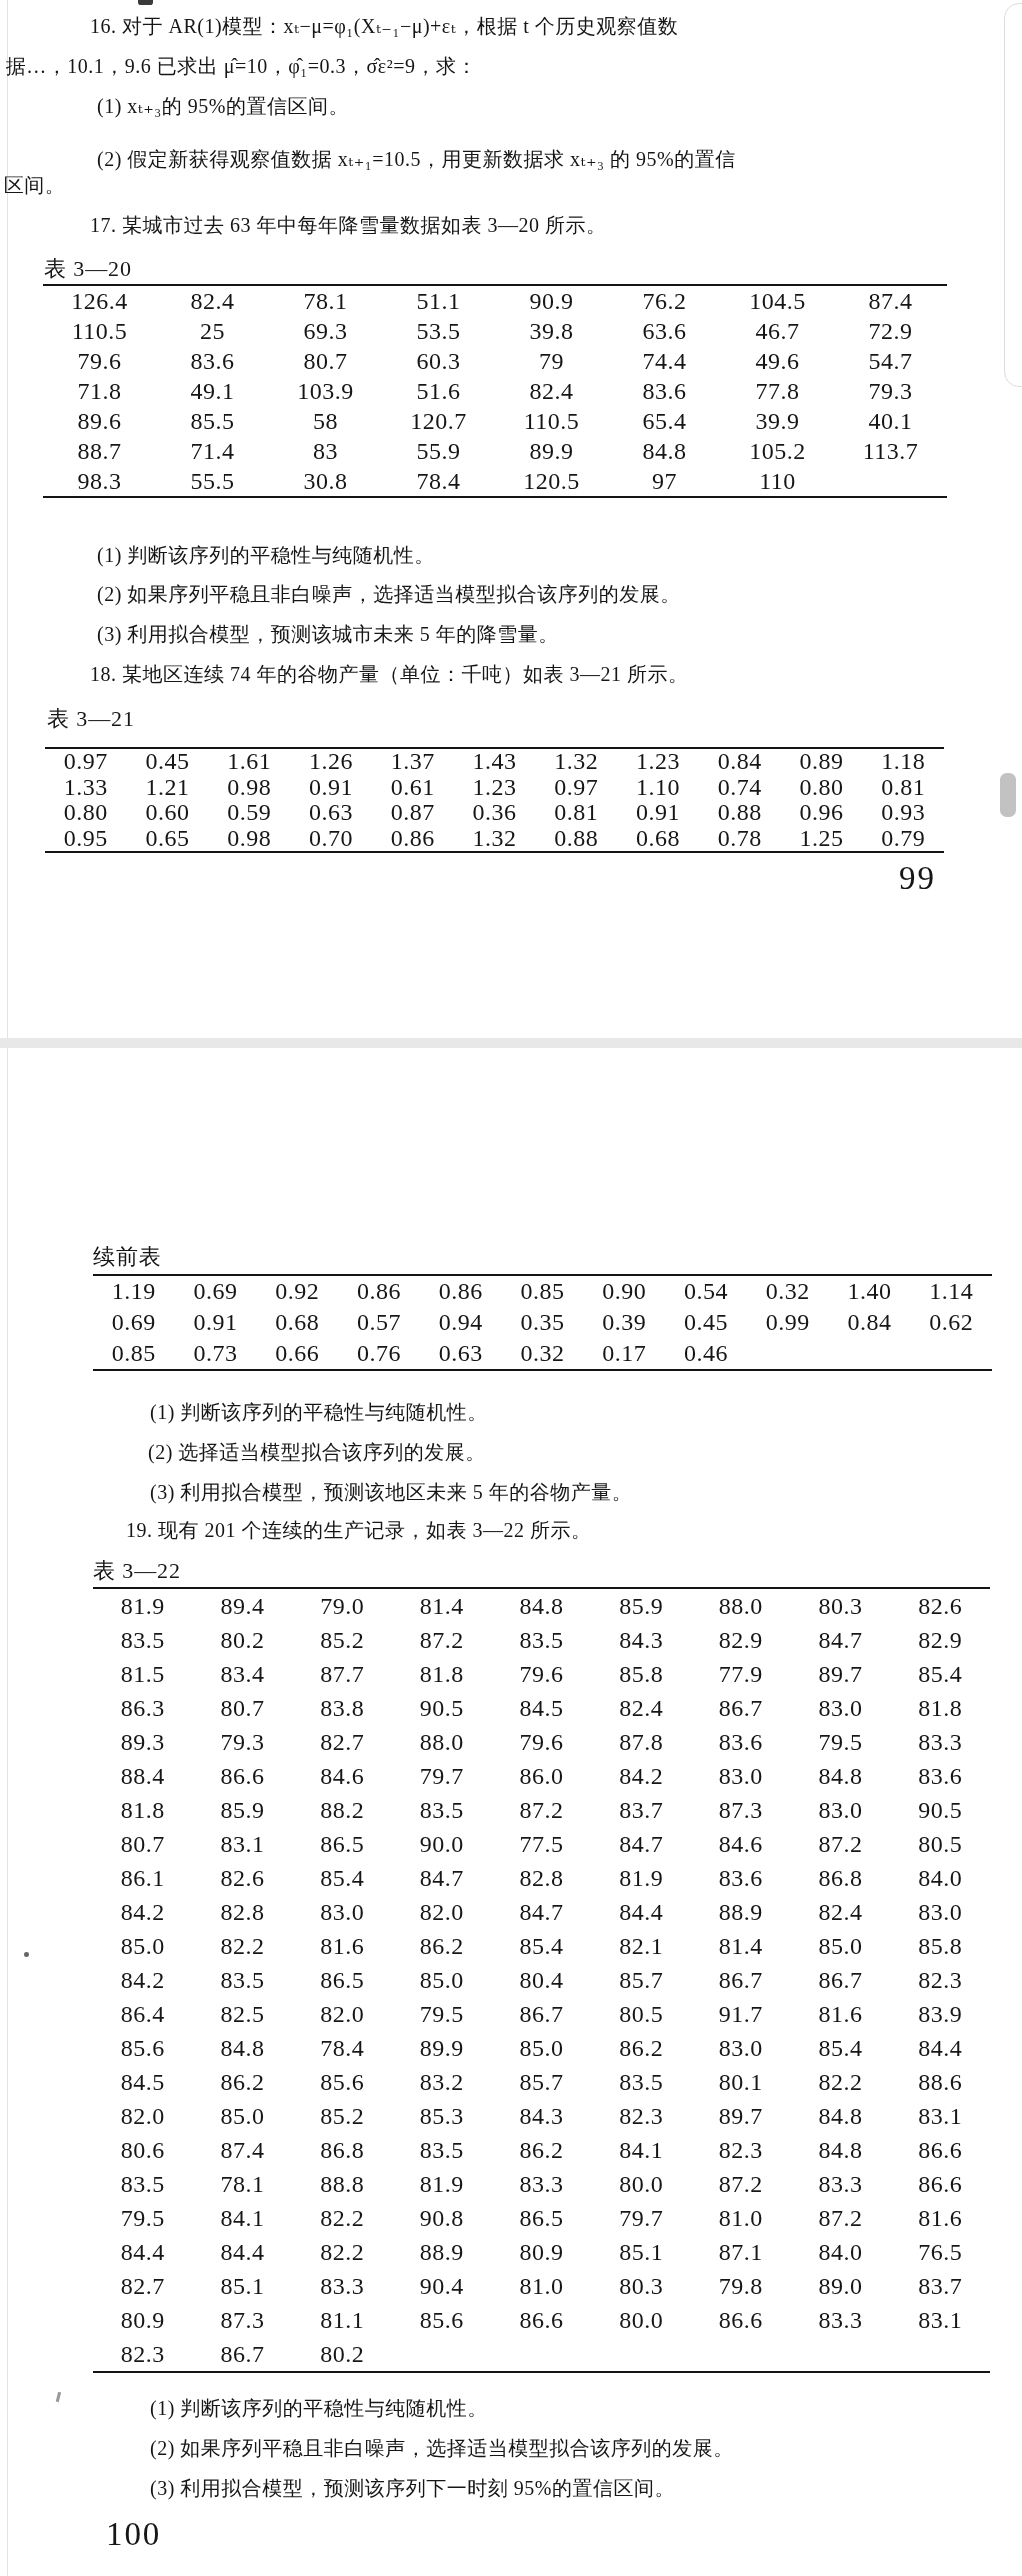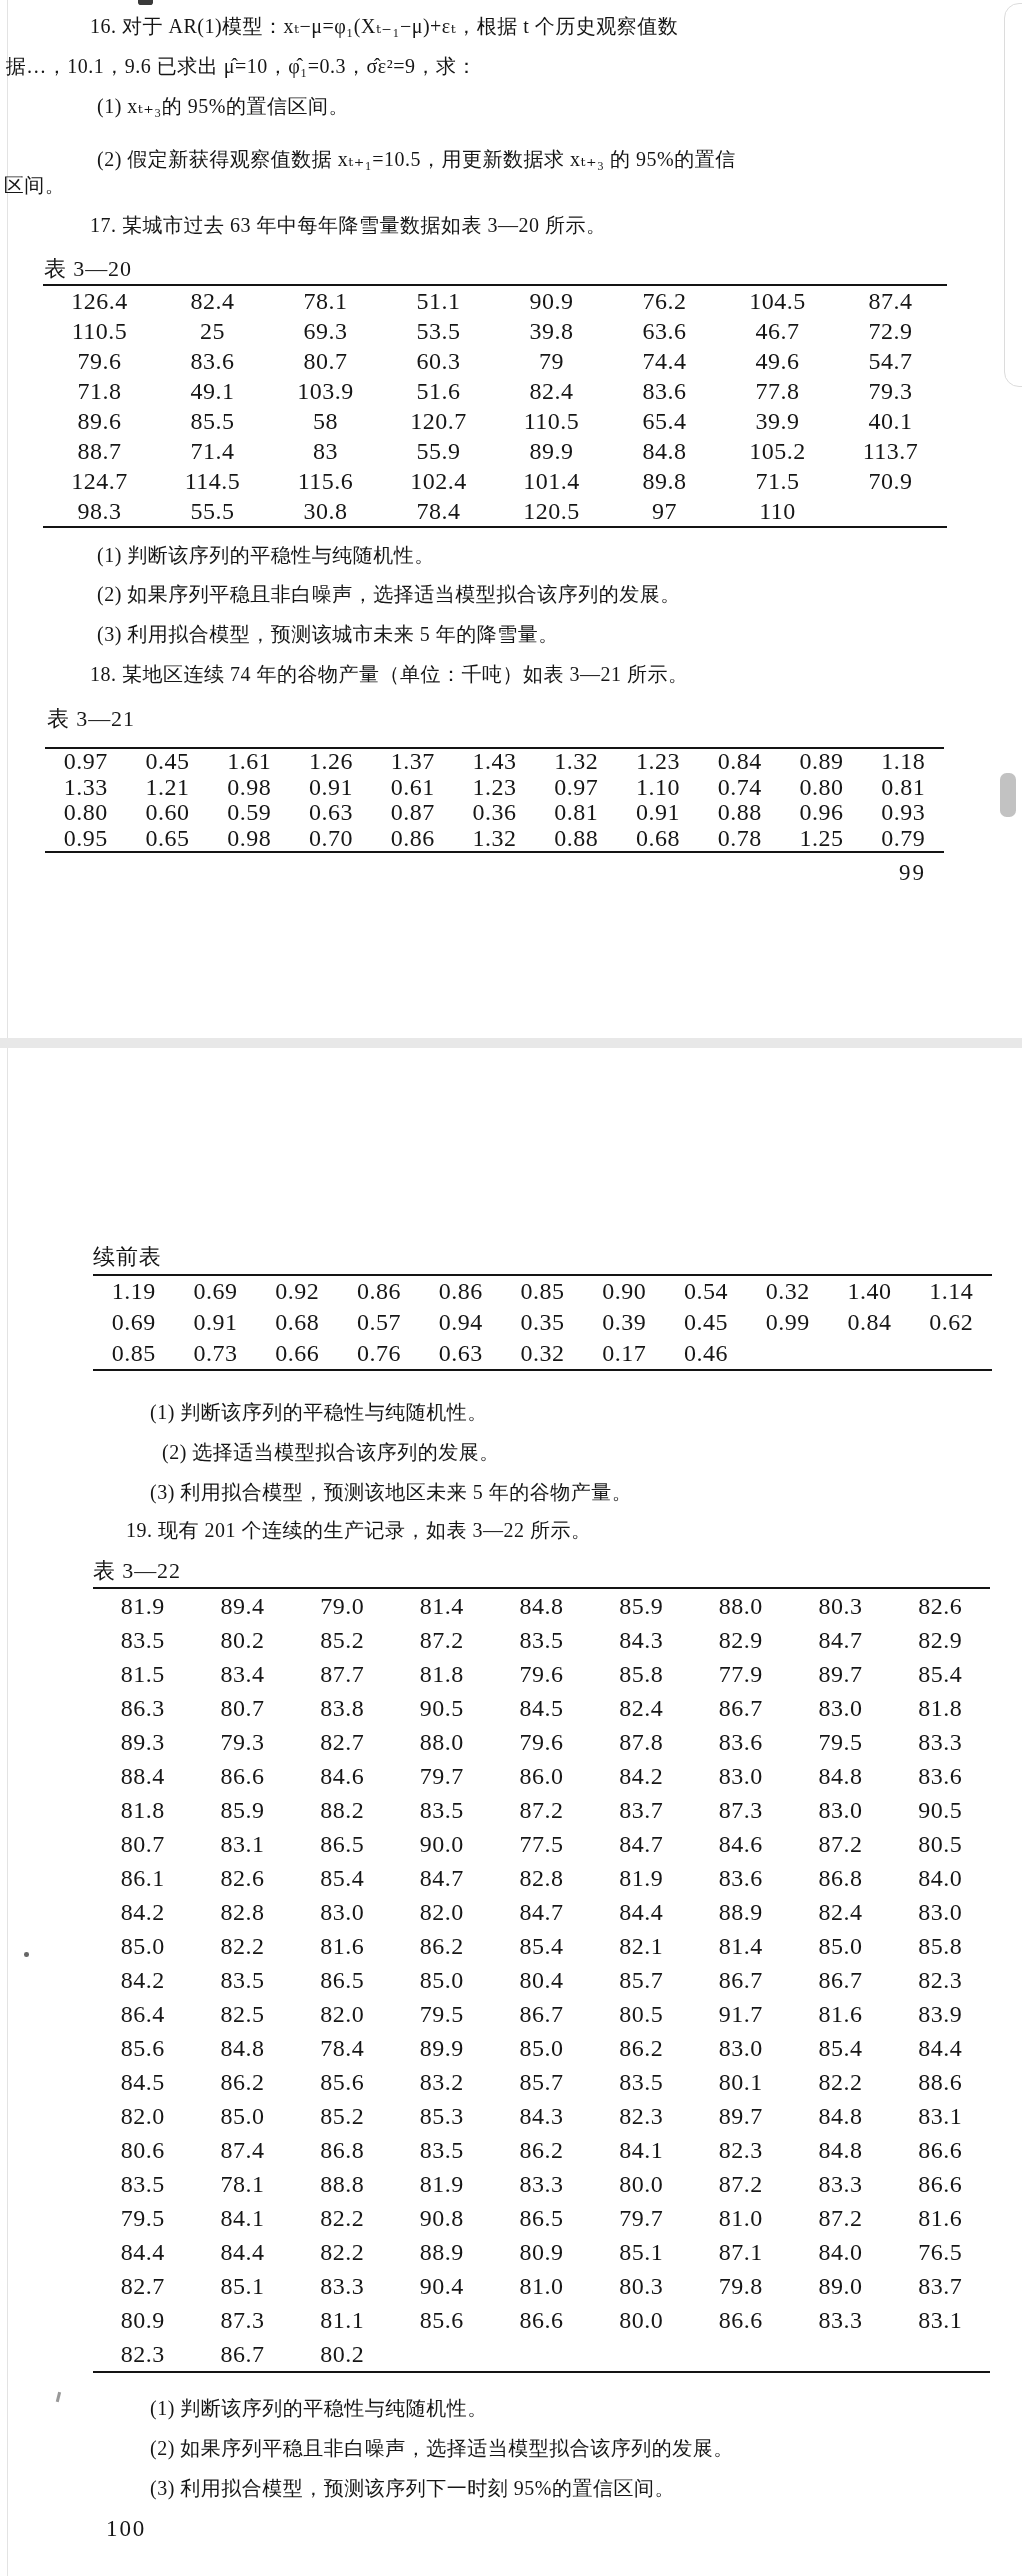--- a/index.html
+++ b/index.html
@@ -3,21 +3,21 @@
 <meta charset="utf-8">
 <style>
   html,body{margin:0;padding:0}
   body{
     width:1022px;height:2576px;position:relative;background:#ffffff;
     font-family:"Liberation Serif","DejaVu Serif",serif;color:#161616;
     overflow:hidden;
   }
   .line{position:absolute;white-space:nowrap;font-size:20px;letter-spacing:0.5px}
   .tlabel{position:absolute;white-space:nowrap;font-size:22px;font-weight:normal;letter-spacing:0.9px}
-  .pagenum{position:absolute;font-size:23px;letter-spacing:1.9px}
+  .pagenum{position:absolute;font-size:33px;letter-spacing:1.9px}
   .dtable{position:absolute;border-top:2.8px solid #141414;border-bottom:2.8px solid #141414}
   .trow{display:flex;width:100%}
   .tcell{flex:1;text-align:center;font-size:24px;letter-spacing:0.5px;overflow:hidden}
   .t20 .trow{height:30px;line-height:30px}
   .t21 .trow{height:25.6px;line-height:25.6px}
   .tcont .trow{height:31px;line-height:31px}
   .t22 .trow{height:34px;line-height:34px}
   .divider{position:absolute;left:0;top:1038px;width:1022px;height:10.4px;background:#e8e8e8}
   .edge-line{position:absolute;left:6.6px;top:0;width:0.9px;height:2576px;background:#e3e3e3}
   .mark-top{position:absolute;left:138px;top:0;width:15px;height:4.7px;background:#3a3a3a;border-radius:0 0 2.8px 2.8px}
@@ -99,30 +99,20 @@
         <span class="tcell">88.7</span>
         <span class="tcell">71.4</span>
         <span class="tcell">83</span>
         <span class="tcell">55.9</span>
         <span class="tcell">89.9</span>
         <span class="tcell">84.8</span>
         <span class="tcell">105.2</span>
         <span class="tcell">113.7</span>
       </div>
       <div class="trow">
-        <span class="tcell">124.7</span>
-        <span class="tcell">114.5</span>
-        <span class="tcell">115.6</span>
-        <span class="tcell">102.4</span>
-        <span class="tcell">101.4</span>
-        <span class="tcell">89.8</span>
-        <span class="tcell">71.5</span>
-        <span class="tcell">70.9</span>
-      </div>
-      <div class="trow">
         <span class="tcell">98.3</span>
         <span class="tcell">55.5</span>
         <span class="tcell">30.8</span>
         <span class="tcell">78.4</span>
         <span class="tcell">120.5</span>
         <span class="tcell">97</span>
         <span class="tcell">110</span>
         <span class="tcell"></span>
       </div>
     </div>
@@ -231,21 +221,21 @@
         <span class="tcell">0.32</span>
         <span class="tcell">0.17</span>
         <span class="tcell">0.46</span>
         <span class="tcell"></span>
         <span class="tcell"></span>
         <span class="tcell"></span>
       </div>
     </div>
 
   <div class="line" style="top:1399px;left:150px">(1) 判断该序列的平稳性与纯随机性。</div>
-  <div class="line" style="top:1439px;left:162px">(2) 选择适当模型拟合该序列的发展。</div>
+  <div class="line" style="top:1439px;left:148px">(2) 选择适当模型拟合该序列的发展。</div>
   <div class="line" style="top:1479px;left:150px">(3) 利用拟合模型，预测该地区未来 5 年的谷物产量。</div>
 
   <div class="line" style="top:1517px;left:126px">19. 现有 201 个连续的生产记录，如表 3—22 所示。</div>
   <div class="tlabel" style="top:1556px;left:93px">表 3—22</div>
   <div class="dtable t22" style="top:1587px;left:93px;width:897px">
       <div class="trow">
         <span class="tcell">81.9</span>
         <span class="tcell">89.4</span>
         <span class="tcell">79.0</span>
         <span class="tcell">81.4</span>

